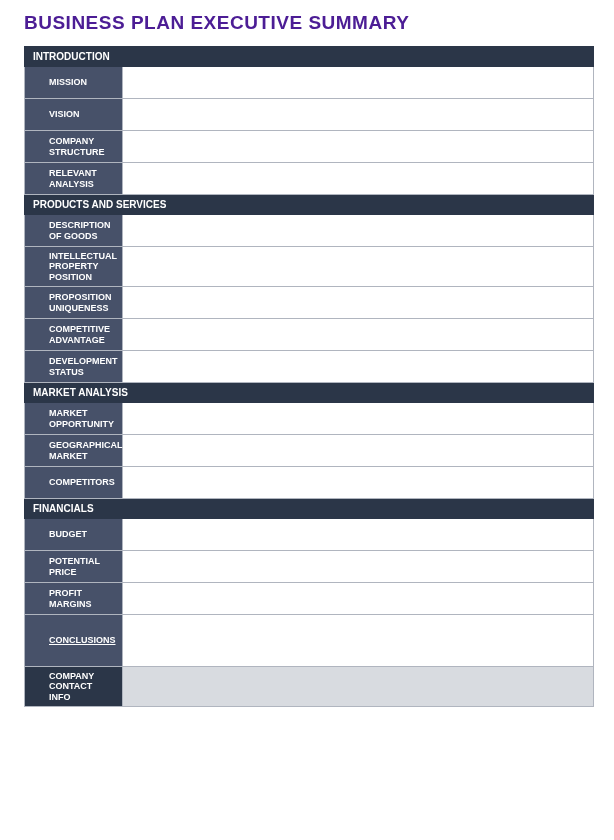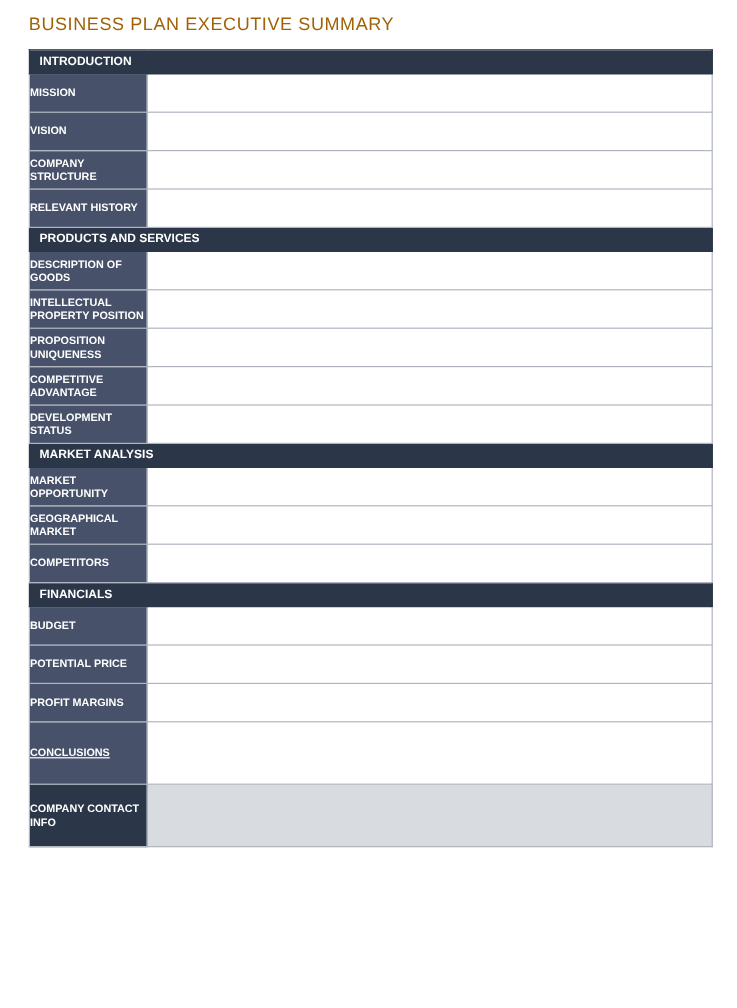--- a/index.html
+++ b/index.html
@@ -5,24 +5,24 @@
   * { box-sizing: border-box; margin: 0; padding: 0; }
   body {
     font-family: Arial, Helvetica, sans-serif;
     background: #ffffff;
     width: 614px;
     height: 840px;
     padding: 12px 20px 20px 24px;
     color: #333;
   }
   .title {
-    font-size: 15px;
-    font-weight: 400;
+    font-size: 19px;
+    font-weight: 700;
     letter-spacing: 0.5px;
-    color: #a16207;
+    color: #4c1d95;
     margin-bottom: 12px;
   }
   .tbl {
     width: 100%;
     border-collapse: collapse;
     table-layout: fixed;
   }
   .section-header td {
     background: #2b3648;
     color: #ffffff;
@@ -37,33 +37,33 @@
   .row td {
     border: 1px solid #b0b5bf;
     font-size: 9px;
     font-weight: 700;
     color: #ffffff;
     vertical-align: middle;
     height: 32px;
   }
   .row td.label {
     background: #475169;
-    padding: 4px 0;
+    padding: 4px 24px;
     width: 98px;
     line-height: 1.15;
   }
   .row td.value {
     background: #ffffff;
     color: #333;
     font-weight: 400;
     padding: 4px 8px;
   }
   .row.tall td { height: 52px; text-decoration: underline; }
   .row.contact td.label { background: #2b3648; }
-  .row.contact td { height: 52px; }
+  .row.contact td { height: 40px; }
   .row.contact td.value { background: #d8dbe0; }
 </style>
 </head>
 <body>
 
 <div class="title">BUSINESS PLAN EXECUTIVE SUMMARY</div>
 
 <table class="tbl">
   <colgroup>
       <col style="width:98px">
@@ -80,21 +80,21 @@
     </tr>
     <tr class="row">
       <td class="label">VISION</td>
       <td class="value"></td>
     </tr>
     <tr class="row">
       <td class="label">COMPANY STRUCTURE</td>
       <td class="value"></td>
     </tr>
     <tr class="row">
-      <td class="label">RELEVANT HISTORY</td>
+      <td class="label">RELEVANT ANALYSIS</td>
       <td class="value"></td>
     </tr>
 
     <tr class="section-header">
       <td colspan="2">PRODUCTS AND SERVICES</td>
     </tr>
     <tr class="row">
       <td class="label">DESCRIPTION OF GOODS</td>
       <td class="value"></td>
     </tr>

